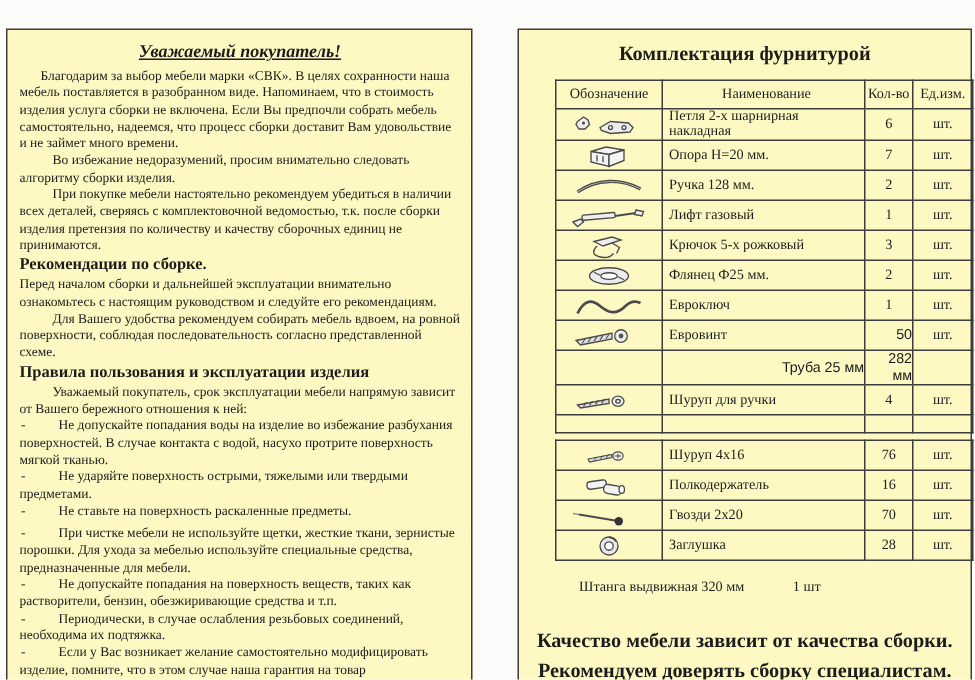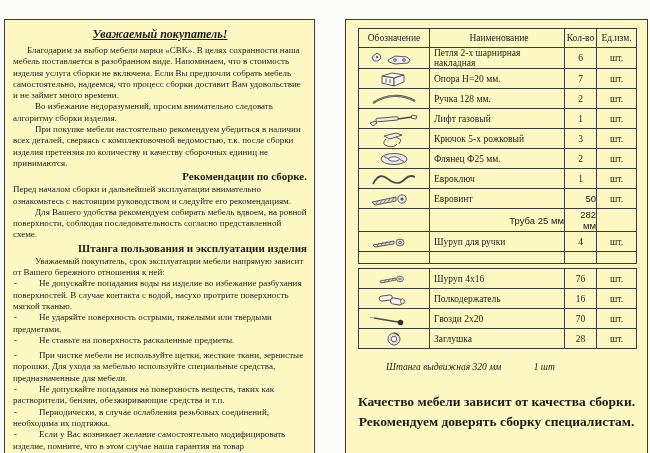--- a/index.html
+++ b/index.html
@@ -9,69 +9,70 @@
   .page { position:absolute; top:19px; background:#fef9c3; border:1.5px solid #3c3c3c; }
   .page-left  { left:4px;  width:311px; height:446px; padding:5px 7px 0 8px; }
   .page-right { left:345px; width:303px; height:446px; padding:8px 0 0 0; }
 
   
   .lp-title { text-align:center; font-size:12px; font-weight:bold; font-style:italic;
               text-decoration:underline; margin:2px 0 3px 0; }
   .lp p { font-size:9px; line-height:11.3px; }
   .ind1 { text-indent:14px; }
   .ind2 { text-indent:22px; }
-  .lp h3 { text-align:right; font-size:11px; font-weight:bold; line-height:13px; margin:1px 0; }
+  .lp h3 { text-align:left; font-size:11px; font-weight:bold; line-height:13px; margin:1px 0; }
   .bullet { position:relative; text-indent:26px; }
   .bullet .dash { position:absolute; left:1px; top:0; text-indent:0; }
   .mt4 { margin-top:4px; }
 
   
   .rp-title { text-align:center; font-size:13.5px; font-weight:bold; margin-bottom:9px; }
-  table.hw { border-collapse:collapse; margin-left:12px; table-layout:fixed; width:278px; }
+  table.hw { border-collapse:collapse; margin-left:24px; table-layout:fixed; width:278px; }
   table.hw.second { margin-top:4px; }
   .hw td, .hw th { border:1px solid #3c3c3c; font-weight:normal; font-size:9.5px; overflow:hidden; }
   .hw th { height:19px; text-align:center; }
   .hw td { height:20px; }
   .c-icon  { width:71px;  text-align:center; }
   .c-name  { width:135px; padding-left:4px; }
   .c-qty   { width:32px;  text-align:center; }
   .c-unit  { width:40px;  text-align:center; font-size:9px; }
   .sans { font-family:"Liberation Sans", sans-serif; font-size:9px;text-align:right; }
   tr.empty-row td { height:12px; }
   .ic { width:56px; height:18px; vertical-align:middle; }
-  .shtanga { margin:13px 0 0 40px; font-size:9.5px;font-style:italic; }
+  .shtanga { margin:13px 0 0 40px; font-size:9.5px; }
   .shtanga .qty { display:inline-block; margin-left:30px; }
   .quality { margin-top:20px; text-align:center; font-size:13.5px; font-weight:bold; line-height:20px; }
 </style>
 </head>
 <body>
 
 <div class="page page-left lp">
   <div class="lp-title">Уважаемый покупатель!</div>
   <p class="ind1">Благодарим за выбор мебели марки «СВК». В целях сохранности наша мебель поставляется в разобранном виде. Напоминаем, что в стоимость изделия услуга сборки не включена. Если Вы предпочли собрать мебель самостоятельно, надеемся, что процесс сборки доставит Вам удовольствие и не займет много времени.</p>
   <p class="ind2">Во избежание недоразумений, просим внимательно следовать алгоритму сборки изделия.</p>
   <p class="ind2">При покупке мебели настоятельно рекомендуем убедиться в наличии всех деталей, сверяясь с комплектовочной ведомостью, т.к. после сборки изделия претензия по количеству и качеству сборочных единиц не принимаются.</p>
   <h3>Рекомендации по сборке.</h3>
   <p>Перед началом сборки и дальнейшей эксплуатации внимательно ознакомьтесь с настоящим руководством и следуйте его рекомендациям.</p>
   <p class="ind2">Для Вашего удобства рекомендуем собирать мебель вдвоем, на ровной поверхности, соблюдая последовательность согласно представленной схеме.</p>
-  <h3>Штанга пользования и эксплуатации изделия</h3>
+  <h3>Правила пользования и эксплуатации изделия</h3>
   <p class="ind2">Уважаемый покупатель, срок эксплуатации мебели напрямую зависит от Вашего бережного отношения к ней:</p>
 
   <p class="bullet"><span class="dash">-</span><span>Не допускайте попадания воды на изделие во избежание разбухания поверхностей. В случае контакта с водой, насухо протрите поверхность мягкой тканью.</span></p>
   <p class="bullet"><span class="dash">-</span><span>Не ударяйте поверхность острыми, тяжелыми или твердыми предметами.</span></p>
   <p class="bullet"><span class="dash">-</span><span>Не ставьте на поверхность раскаленные предметы.</span></p>
   <p class="bullet mt4"><span class="dash">-</span><span>При чистке мебели не используйте щетки, жесткие ткани, зернистые порошки. Для ухода за мебелью используйте специальные средства, предназначенные для мебели.</span></p>
   <p class="bullet"><span class="dash">-</span><span>Не допускайте попадания на поверхность веществ, таких как растворители, бензин, обезжиривающие средства и т.п.</span></p>
   <p class="bullet"><span class="dash">-</span><span>Периодически, в случае ослабления резьбовых соединений, необходима их подтяжка.</span></p>
   <p class="bullet"><span class="dash">-</span><span>Если у Вас возникает желание самостоятельно модифицировать изделие, помните, что в этом случае наша гарантия на товар распространяться не будет.</span></p>
   <p class="bullet"><span class="dash">-</span><span>Несоблюдение каких-либо из вышеуказанных условий  является основанием утраты права на  гарантийное обслуживание.</span></p>
 
 </div>
 
 <div class="page page-right">
+  <div class="rp-title">Комплектация фурнитурой</div>
 
   <table class="hw">
     <tbody>
         <tr>
       <th class="c-icon">Обозначение</th>
       <th class="c-name">Наименование</th>
       <th class="c-qty">Кол-во</th>
       <th class="c-unit">Ед.изм.</th>
     </tr>
     <tr>

